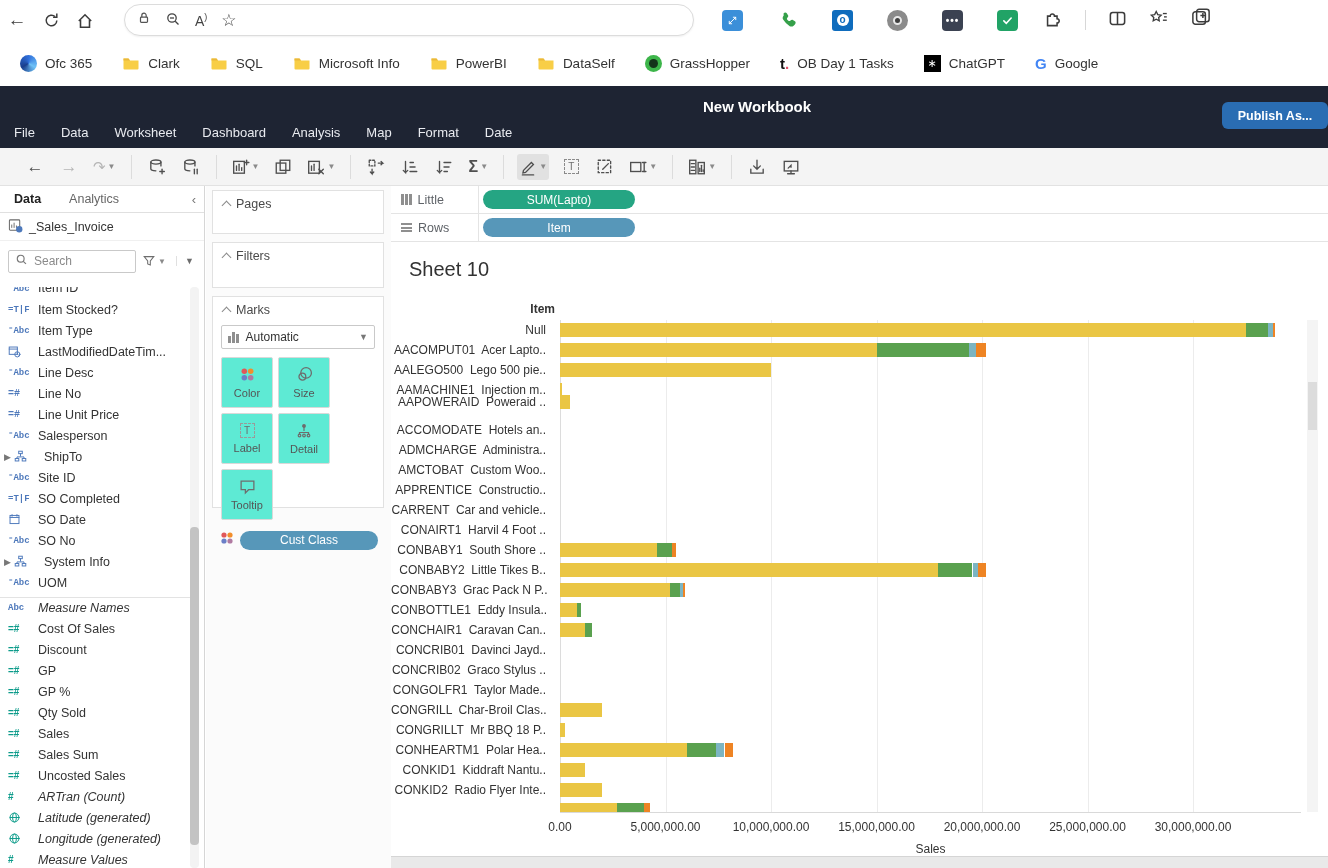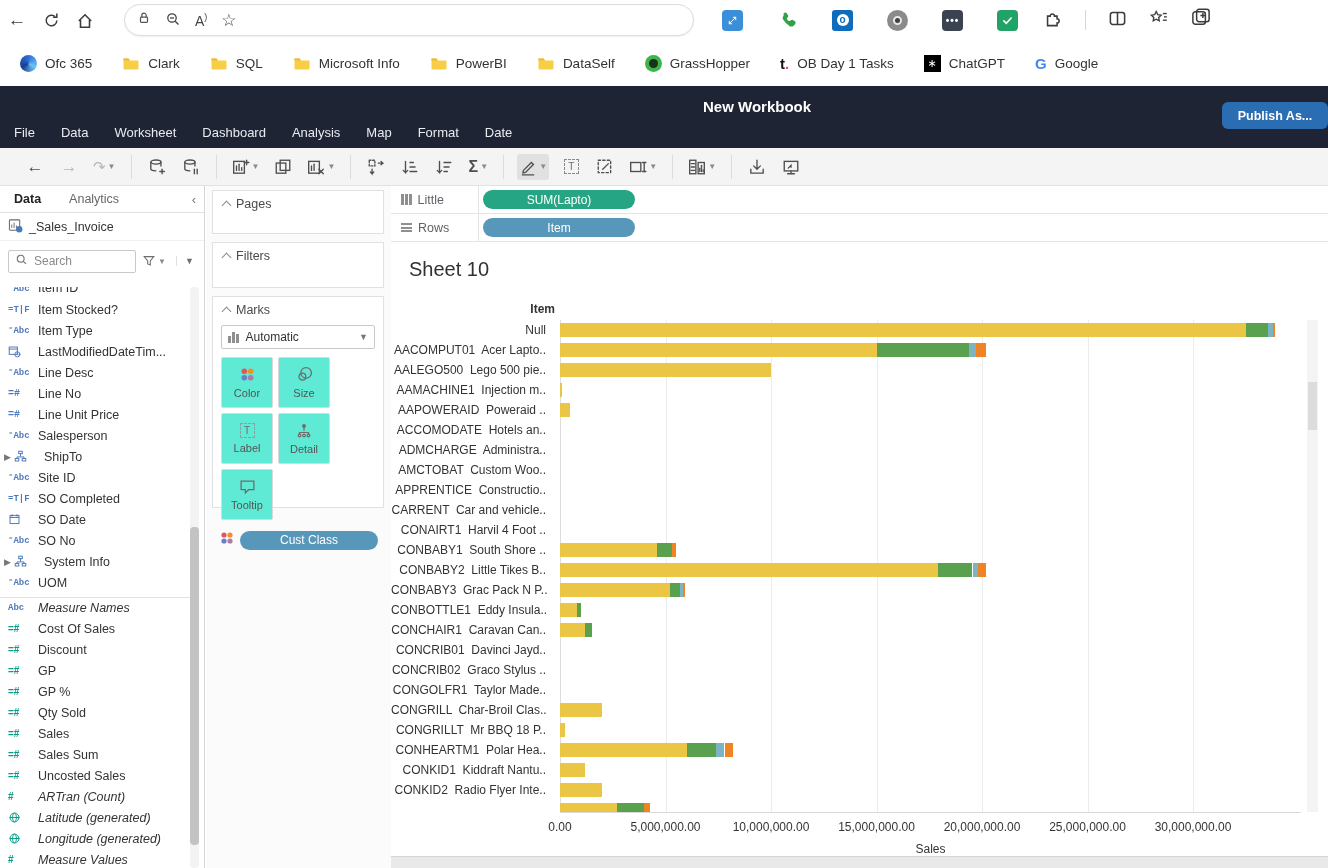--- a/index.html
+++ b/index.html
@@ -919,21 +919,21 @@
                 <span class="crow-bars">
                   <span class="seg" style="left:0.0px;width:211.0px;background:#eac644"></span>
                 </span>
               </div>
               <div class="crow" style="top: 60px;">
                 <span class="crow-label">AAMACHINE1  Injection m..</span>
                 <span class="crow-bars">
                   <span class="seg" style="left:0.0px;width:1.7px;background:#eac644"></span>
                 </span>
               </div>
-              <div class="crow" style="top: 80px;">
+              <div class="crow" style="top: 72px;">
                 <span class="crow-label">AAPOWERAID  Poweraid ..</span>
                 <span class="crow-bars">
                   <span class="seg" style="left:0.0px;width:9.5px;background:#eac644"></span>
                 </span>
               </div>
               <div class="crow" style="top: 100px;">
                 <span class="crow-label">ACCOMODATE  Hotels an..</span>
                 <span class="crow-bars"></span>
               </div>
               <div class="crow" style="top: 120px;">

